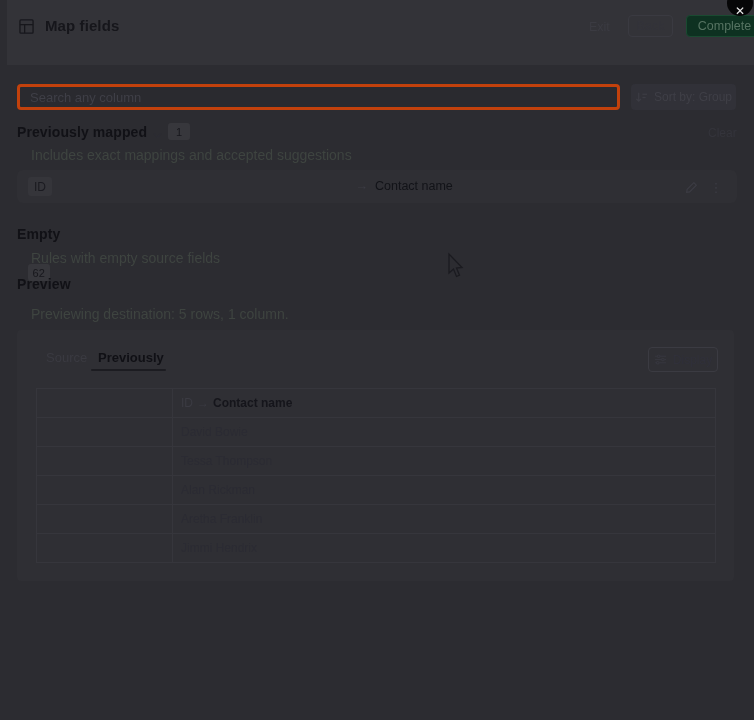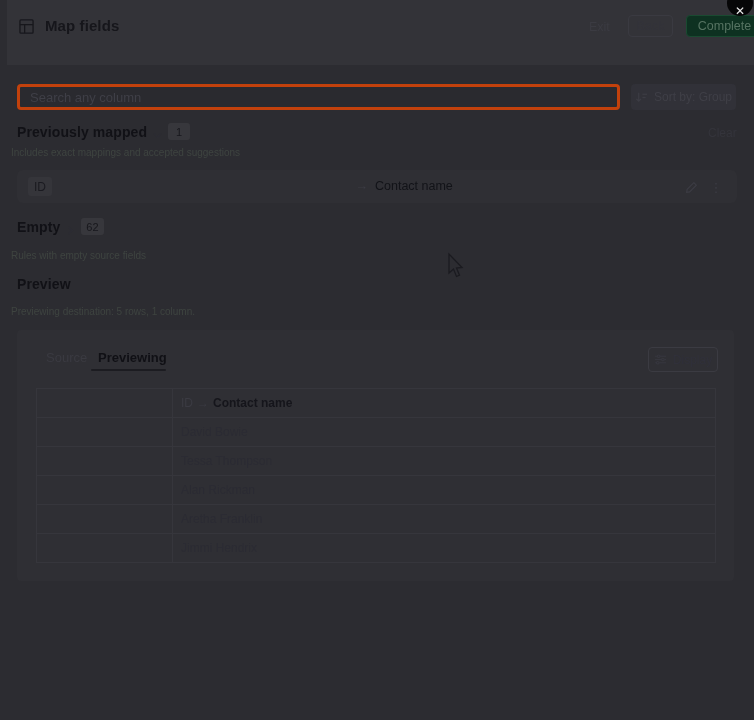--- a/index.html
+++ b/index.html
@@ -32,21 +32,21 @@
   .sort-btn { position:absolute; left:631px; top:84px; width:105px; height:26px;
     background:#313138; border:none; border-radius:4px; display:flex; align-items:center; justify-content:center; gap:6px;
     font-family:inherit; font-size:12px; color:#3f3f47; cursor:pointer; }
   .sort-btn svg { width:13px; height:13px; color:#3c3c44; }
   
   .sec-head { position:absolute; left:17px; display:flex; align-items:center; gap:5px; cursor:pointer; }
   .sec-title { font-size:14px; font-weight:700; color:#111116; letter-spacing:.1px; }
   .sec-chevron { width:11px; height:11px; color:#2c2c33; margin-top:1px; }
   .sec-badge { min-width:22px; height:17px; padding:0 5px; background:#37373c; border-radius:3px;
     font-size:11px; color:#17171c; display:flex; align-items:center; justify-content:center; }
-  .sec-sub { position:absolute; left:11px; font-size:10px; color:#3e4440; }
+  .sec-sub { position:absolute; left:31px; font-size:14px; color:#3e4440; }
   .clear-link { position:absolute; left:708px; top:126px; background:none; border:none;
     font-family:inherit; font-size:12px; color:#34343b; cursor:pointer; }
   
   .map-row { position:absolute; left:17px; top:170px; width:720px; height:33px;
     background:#2f2f34; border-radius:6px; }
   .map-src-chip { position:absolute; left:11px; top:7px; height:19px; padding:0 6px; background:#35353a; border-radius:3px;
     font-size:12px; color:#1a1a20; display:flex; align-items:center; }
   .map-arrow { position:absolute; left:338px; top:8px; font-size:13px; color:#3c3c44; }
   .map-dest { position:absolute; left:358px; top:9px; font-size:12.5px; color:#121318; }
   .icon-btn { position:absolute; top:6px; width:22px; height:22px; background:none; border:none;
@@ -125,39 +125,39 @@
     <span class="map-arrow">→</span>
     <span class="map-dest">Contact name</span>
     <button class="icon-btn edit-btn">
       <svg viewBox="0 0 14 14" fill="none" stroke="currentColor" stroke-width="1.2">
         <path d="M9.5 1.8 L12.2 4.5 L5 11.7 L1.8 12.2 L2.3 9 Z"></path>
       </svg>
     </button>
     <button class="icon-btn kebab-btn">⋮</button>
   </div>
 
-  <div class="sec-head" style="top:218px;">
+  <div class="sec-head" style="top:226px;flex-direction:column;">
     <span class="sec-title">Empty</span>
     <span class="sec-chevron">
       <svg viewBox="0 0 12 12" fill="none" stroke="currentColor" stroke-width="1.5">
           <path d="M4 2.5 L8 6 L4 9.5"></path>
         </svg>
     </span>
     <span class="sec-badge">62</span>
   </div>
   <div class="sec-sub" style="top:250px;">Rules with empty source fields</div>
 
   <div class="sec-head" style="top:276px; cursor:default;">
     <span class="sec-title">Preview</span>
   </div>
   <div class="sec-sub" style="top:306px;text-align:right;">Previewing destination: 5 rows, 1 column.</div>
 
   <div class="preview-card">
     <button class="tab tab-source">Source</button>
-    <button class="tab tab-dest">Previewing</button>
+    <button class="tab tab-dest">Previously</button>
     <div class="tab-underline"></div>
     <button class="display-btn">
       <svg viewBox="0 0 14 14" fill="none" stroke="currentColor" stroke-width="1.2">
         <line x1="1" y1="3.5" x2="13" y2="3.5"></line>
           <circle cx="5" cy="3.5" r="1.4" fill="#2f2f34"></circle>
         <line x1="1" y1="7" x2="13" y2="7"></line>
           <circle cx="9.5" cy="7" r="1.4" fill="#2f2f34"></circle>
         <line x1="1" y1="10.5" x2="13" y2="10.5"></line>
           <circle cx="4" cy="10.5" r="1.4" fill="#2f2f34"></circle>
       </svg>

